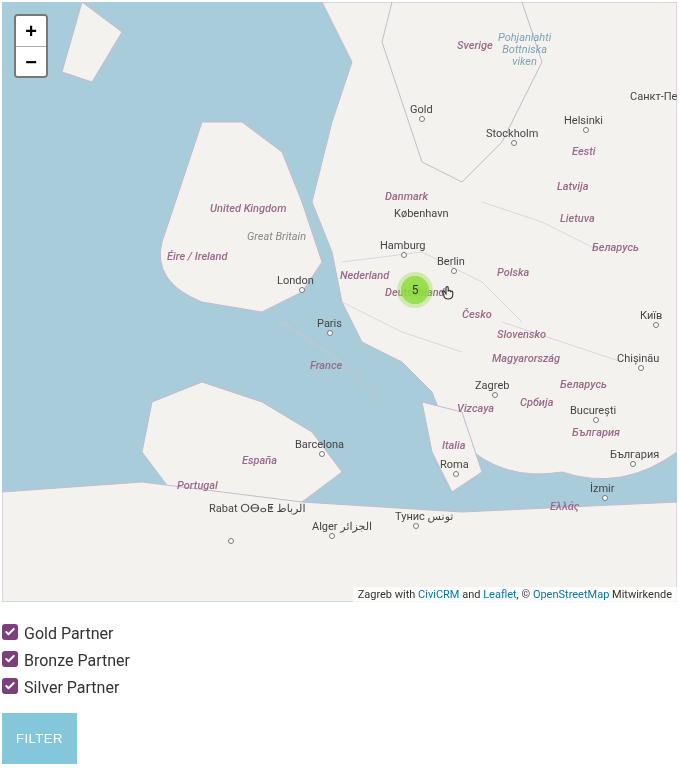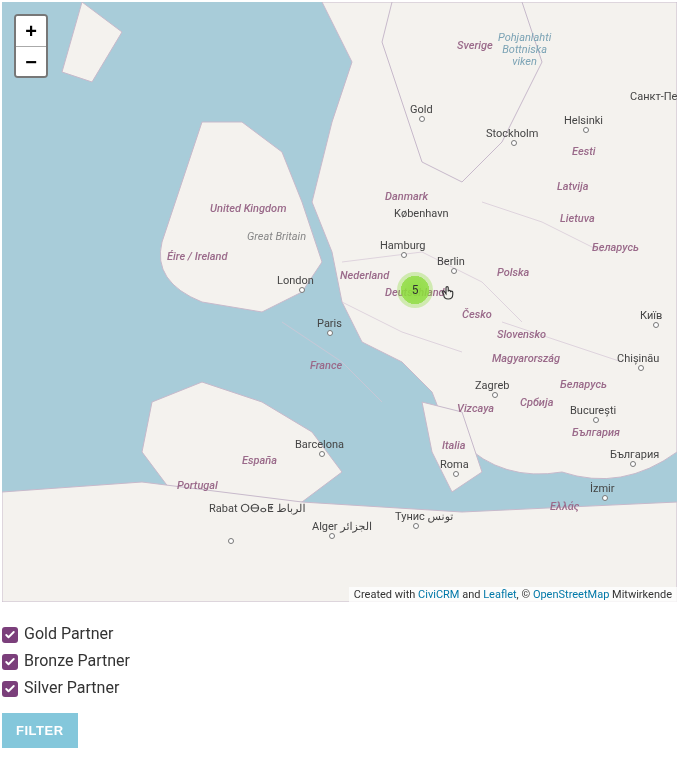--- a/index.html
+++ b/index.html
@@ -106,45 +106,45 @@
     padding: 20px 2px 10px 2px;
   }
   .filter-title {
     font-size: 16px;
     color: #333;
     margin-bottom: 10px;
     font-weight: 400;
   }
   .filter-row {
     display: flex;
-    align-items: flex-end;
+    align-items: flex-start;
     gap: 6px;
     margin-bottom: 8px;
     font-size: 16px;
     color: #333;
   }
   .chk {
     width: 16px;
     height: 16px;
     background: #7b3f7b;
     border-radius: 3px;
     display: inline-flex;
     align-items: center;
     justify-content: center;
     cursor: pointer;
   }
   .chk svg { width: 12px; height: 12px; }
   .filter-btn {
     margin-top: 8px;
-    padding: 10px 14px;
+    padding: 18px 14px;
     background: #84c7db;
     color: #fff;
     border: none;
     font-size: 13px;
-    font-weight: 700;
+    font-weight: 400;
     letter-spacing: 0.5px;
     cursor: pointer;
   }
 </style>
 </head>
 <body>
 
 <div class="map-container">
 
   <svg class="map-svg" viewBox="0 0 675 600">
@@ -244,21 +244,21 @@
     <span>5</span>
   </div>
 
   <div class="cursor-hand">
     <svg width="18" height="18" viewBox="0 0 24 24" fill="none" stroke="#333" stroke-width="1.5">
       <path d="M8 13V5a1.5 1.5 0 013 0v5a1.5 1.5 0 013 0v1a1.5 1.5 0 013 0v3c0 3-2 6-6 6s-6-3-6-6l-2-3a1.5 1.5 0 012.5-1.5L8 13z"></path>
     </svg>
   </div>
 
   <div class="attribution">
-    <span>Created with </span><a href="#">CiviCRM</a><span> and </span><a href="#">Leaflet</a><span>, © </span><a href="#">OpenStreetMap</a><span> Mitwirkende</span>
+    <span>Zagreb with </span><a href="#">CiviCRM</a><span> and </span><a href="#">Leaflet</a><span>, © </span><a href="#">OpenStreetMap</a><span> Mitwirkende</span>
   </div>
 </div>
 
 <div class="filter-panel">
 
   <div class="filter-row">
     <span class="chk">
       <svg viewBox="0 0 16 16">
           <path d="M3 8l3 3 7-7" stroke="#fff" stroke-width="2.5" fill="none" stroke-linecap="round" stroke-linejoin="round"></path>
         </svg>

